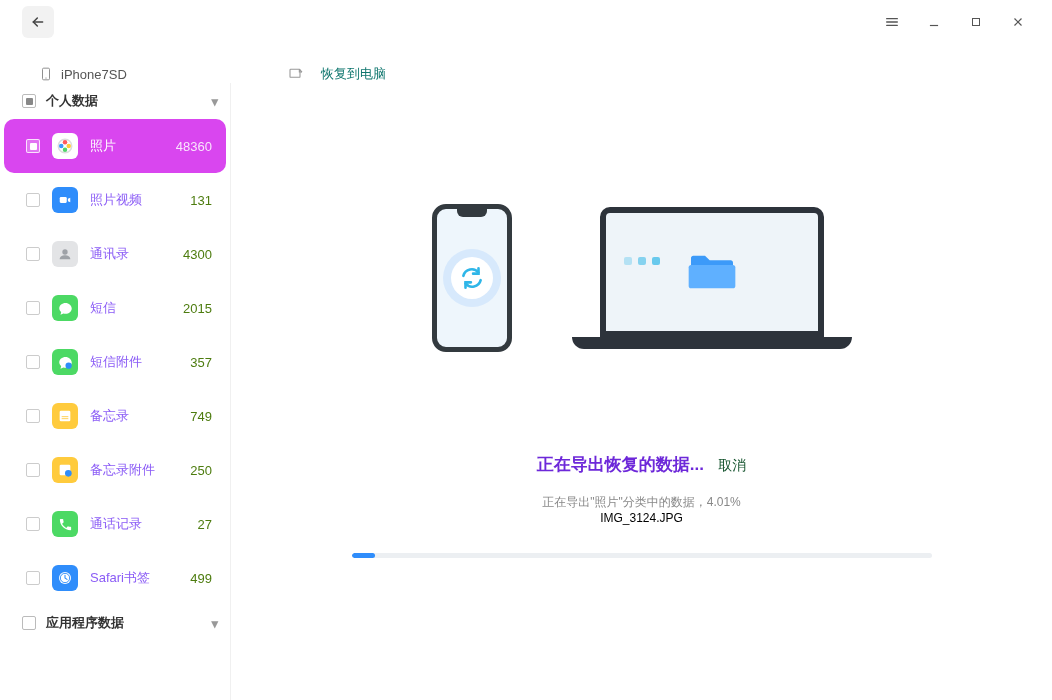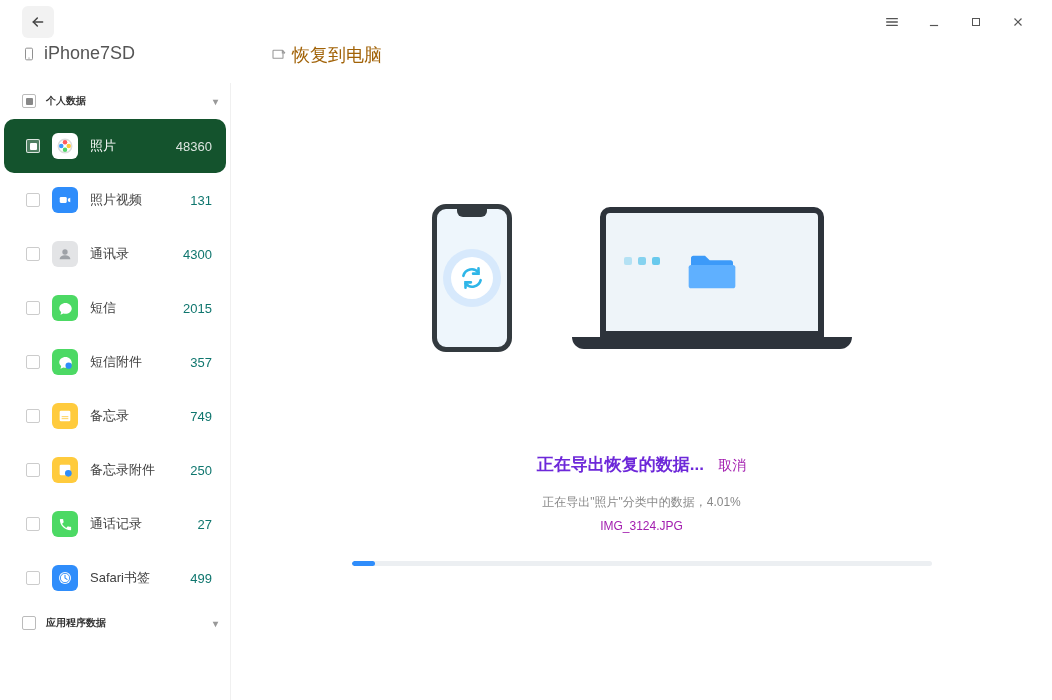--- a/index.html
+++ b/index.html
@@ -5,45 +5,45 @@
 * { margin: 0; padding: 0; box-sizing: border-box; font-family: "Microsoft YaHei", "PingFang SC", sans-serif; }
 body { width: 1052px; height: 700px; background: #fff; overflow: hidden; position: relative; }
 
 
 .title-bar { height: 43px; display: flex; align-items: center; justify-content: space-between; padding: 0 8px; }
 .back-btn { width: 32px; height: 32px; border-radius: 6px; background: #f2f2f2; display: flex; align-items: center; justify-content: center; margin-left: 14px; cursor: pointer; }
 .win-controls { display: flex; align-items: center; gap: 14px; margin-right: 12px; }
 .win-controls span { width: 28px; height: 28px; display: flex; align-items: center; justify-content: center; cursor: pointer; color: #555; }
 
 
-.toolbar { height: 40px; display: flex; align-items: flex-start; padding: 0 22px; color: #555; font-size: 18px; }
+.toolbar { height: 40px; display: flex; align-items: flex-end; padding: 0 39px; color: #555; font-size: 13px; }
 .device { display: flex; align-items: center; gap: 8px; width: 248px; }
-.restore { display: flex; align-items: center; gap: 4px; color: #a16207; }
+.restore { display: flex; align-items: center; gap: 16px; color: #0f766e; }
 
 
 .main { display: flex; height: calc(700px - 83px); }
 .sidebar { width: 230px; overflow-y: auto; position: relative; }
 .sidebar::-webkit-scrollbar { width: 6px; }
 .sidebar::-webkit-scrollbar-thumb { background: #ddd; border-radius: 3px; }
 
-.category-header { height: 36px; display: flex; align-items: center; padding: 0 12px 0 22px; font-size: 10px; color: #333; font-weight: 600; cursor: pointer; }
+.category-header { height: 36px; display: flex; align-items: center; padding: 0 12px 0 22px; font-size: 13px; color: #333; font-weight: 600; cursor: pointer; }
 .category-header .chk { width: 14px; height: 14px; border: 1.2px solid #bbb; border-radius: 2px; margin-right: 10px; display: inline-flex; align-items: center; justify-content: center; }
 .category-header .chk.partial::after { content:""; width:7px; height:7px; background:#888; border-radius:1px;}
 .category-header .arrow { margin-left: auto; color: #999; }
 
 .list-item { height: 54px; display: flex; align-items: center; padding: 0 14px 0 22px; cursor: pointer; border-radius: 10px; margin: 0 4px; }
-.list-item.active { background: #14532d; color: #fff; justify-content: center; }
+.list-item.active { background: #d946ef; color: #fff; justify-content: center; }
 .list-item .chk { width: 14px; height: 14px; border: 1.2px solid #ccc; border-radius: 2px; margin-right: 12px; flex-shrink: 0; display:inline-flex; align-items:center; justify-content:center; }
 .list-item.active .chk { border-color: rgba(255,255,255,.8); }
 .list-item.active .chk.checked { background: rgba(255,255,255,.25); }
 .list-item.active .chk.checked::after { content:""; width:7px; height:7px; background:#fff; border-radius:1px;}
 .icon-wrap { width: 26px; height: 26px; border-radius: 6px; display: flex; align-items: center; justify-content: center; margin-right: 12px; flex-shrink: 0; }
-.list-item .label { font-size: 13px; color: #404040; }
+.list-item .label { font-size: 13px; color: #8b5cf6; }
 .list-item.active .label { color: #fff; }
-.list-item .count { margin-left: auto; font-size: 13px; color: #0f766e; }
+.list-item .count { margin-left: auto; font-size: 13px; color: #4d7c0f; }
 .list-item.active .count { color: rgba(255,255,255,.85); }
 
 
 .content { flex: 1; padding: 0 40px; position: relative; border-left: 1px solid #f0f0f0; }
 .illus { height: 290px; display: flex; align-items: center; justify-content: center; gap: 60px; margin-top: 50px; position: relative; }
 
 
 .phone { width: 80px; height: 148px; border: 5px solid #333a3f; border-radius: 14px; background: #eef6fc; position: relative; display: flex; align-items: center; justify-content: center; }
 .phone::before { content:""; position:absolute; top:0; left:50%; transform:translateX(-50%); width:30px; height:8px; background:#333a3f; border-radius: 0 0 6px 6px;}
 .sync-ring { width: 42px; height: 42px; border-radius: 50%; background:#fff; display:flex; align-items:center; justify-content:center; box-shadow: 0 0 0 8px rgba(47,141,251,.12); }
@@ -55,23 +55,23 @@
 
 
 .laptop-wrap { display:flex; flex-direction:column; align-items:center; }
 .screen { width: 224px; height: 130px; border: 6px solid #2d333b; border-radius: 10px 10px 0 0; background: #eef4f9; display:flex; align-items:center; justify-content:center;}
 .base { width: 280px; height: 12px; background:#2d333b; border-radius: 0 0 12px 12px; position:relative;}
 .folder { width: 56px; }
 
 
 .status { text-align: center; margin-top: 30px; }
 .status-title { font-size: 17px; font-weight: 600; color: #6d28d9; display:inline; }
-.cancel { color:#a21caf; font-size:14px; margin-left: 10px; cursor:pointer; }
+.cancel { color:#14532d; font-size:14px; margin-left: 10px; cursor:pointer; }
 .status-sub { font-size: 12px; color: #888; margin-top: 18px; }
-.status-file { font-size: 12px; color: #a21caf; margin-top: 8px; }
+.status-file { font-size: 12px; color: #000000; }
 
 .progress { width: 580px; height: 5px; background: #eceff2; border-radius: 3px; margin: 28px auto 0; overflow:hidden;}
 .progress-fill { height: 100%; background: #2f8dfb; border-radius: 3px; }
 
 </style>
 </head>
 <body>
 
 <div class="title-bar">
   <div class="back-btn">

